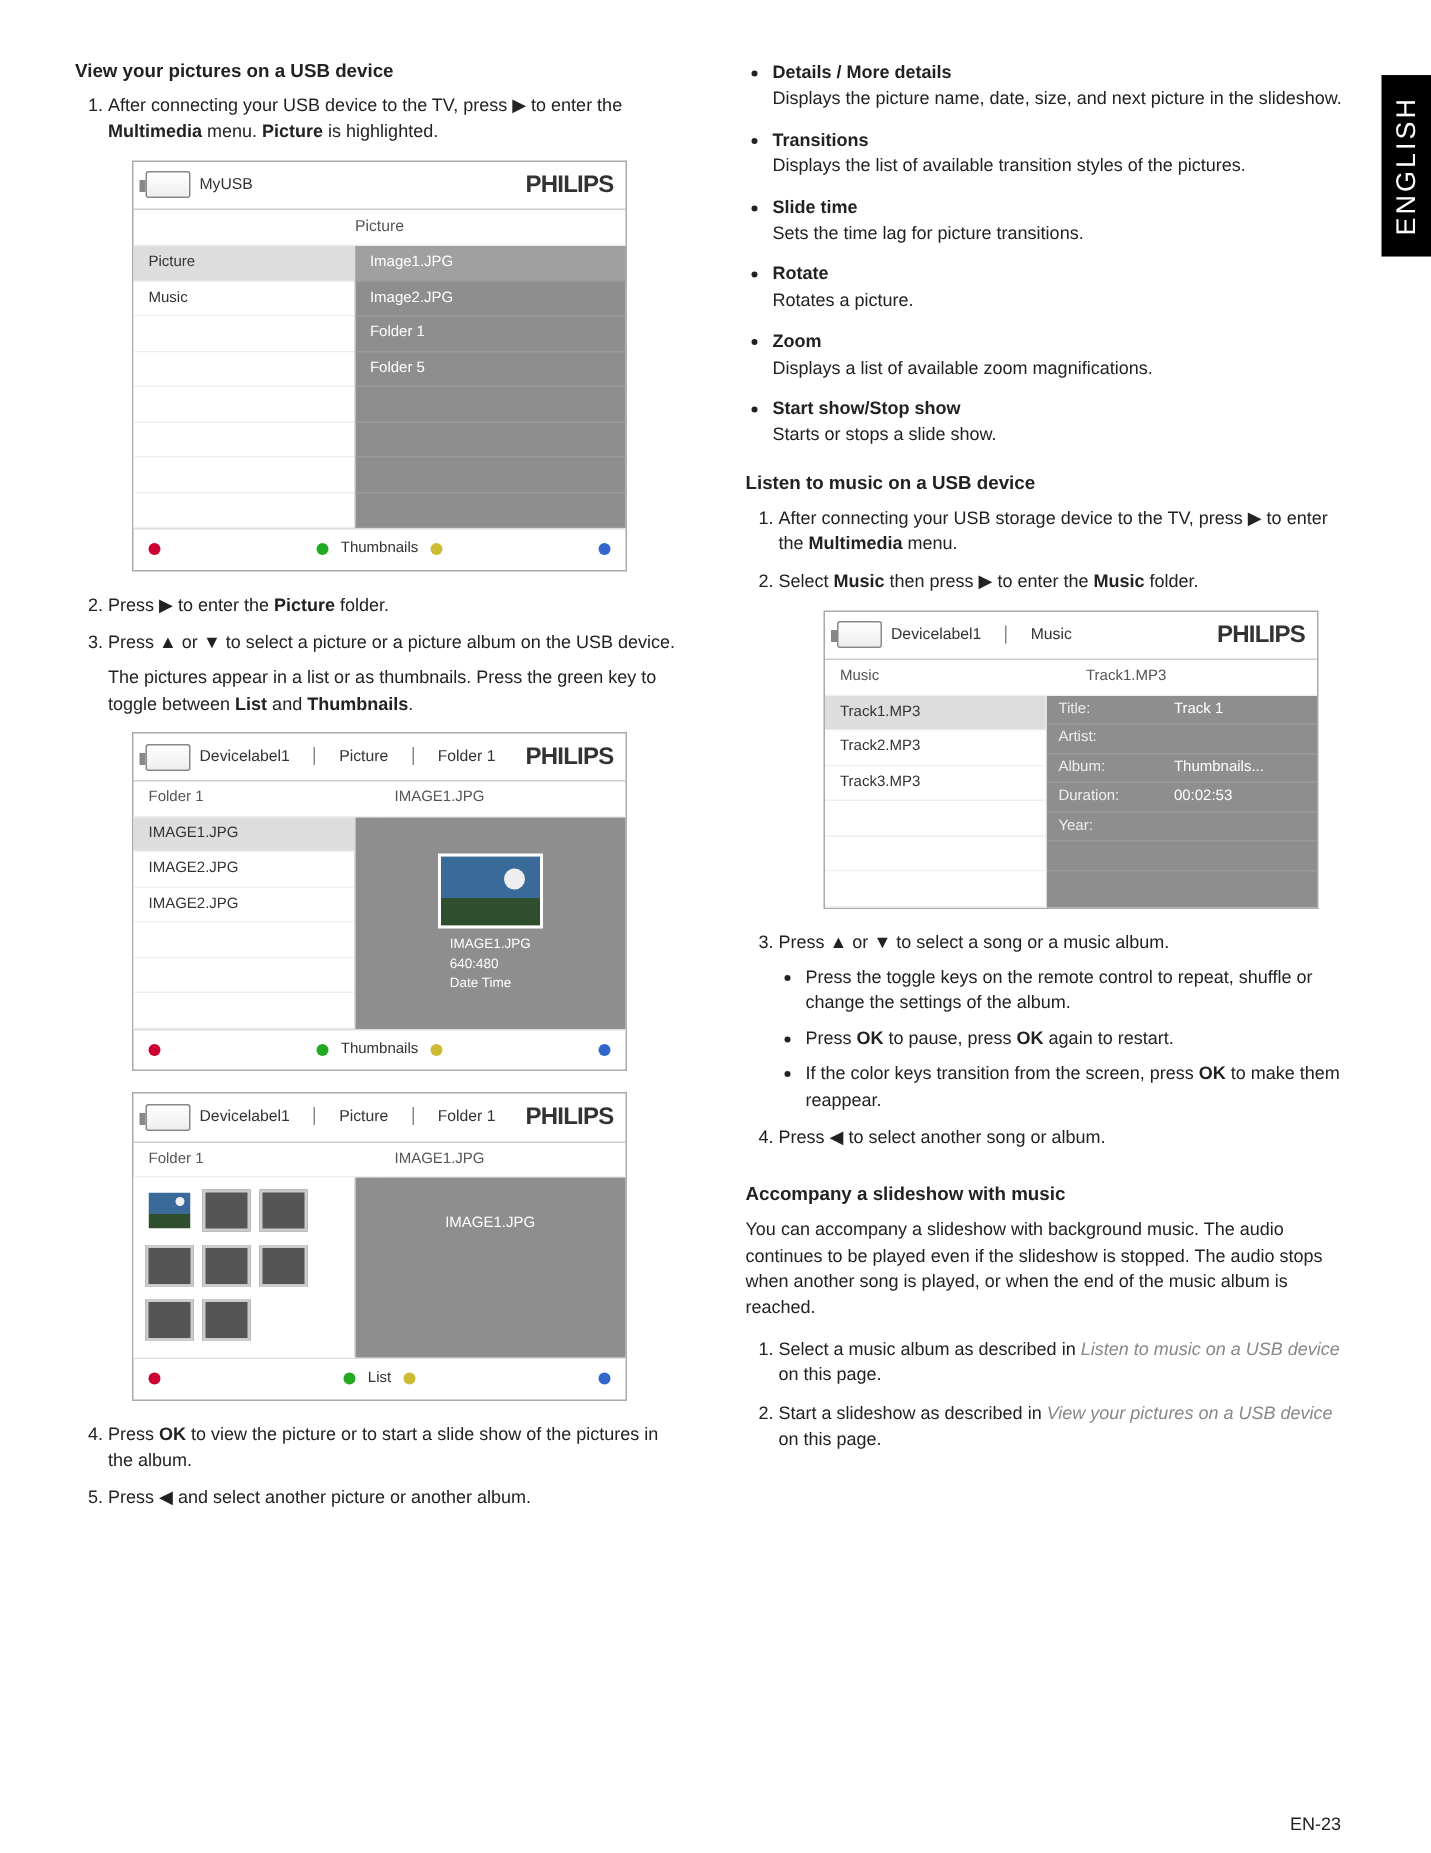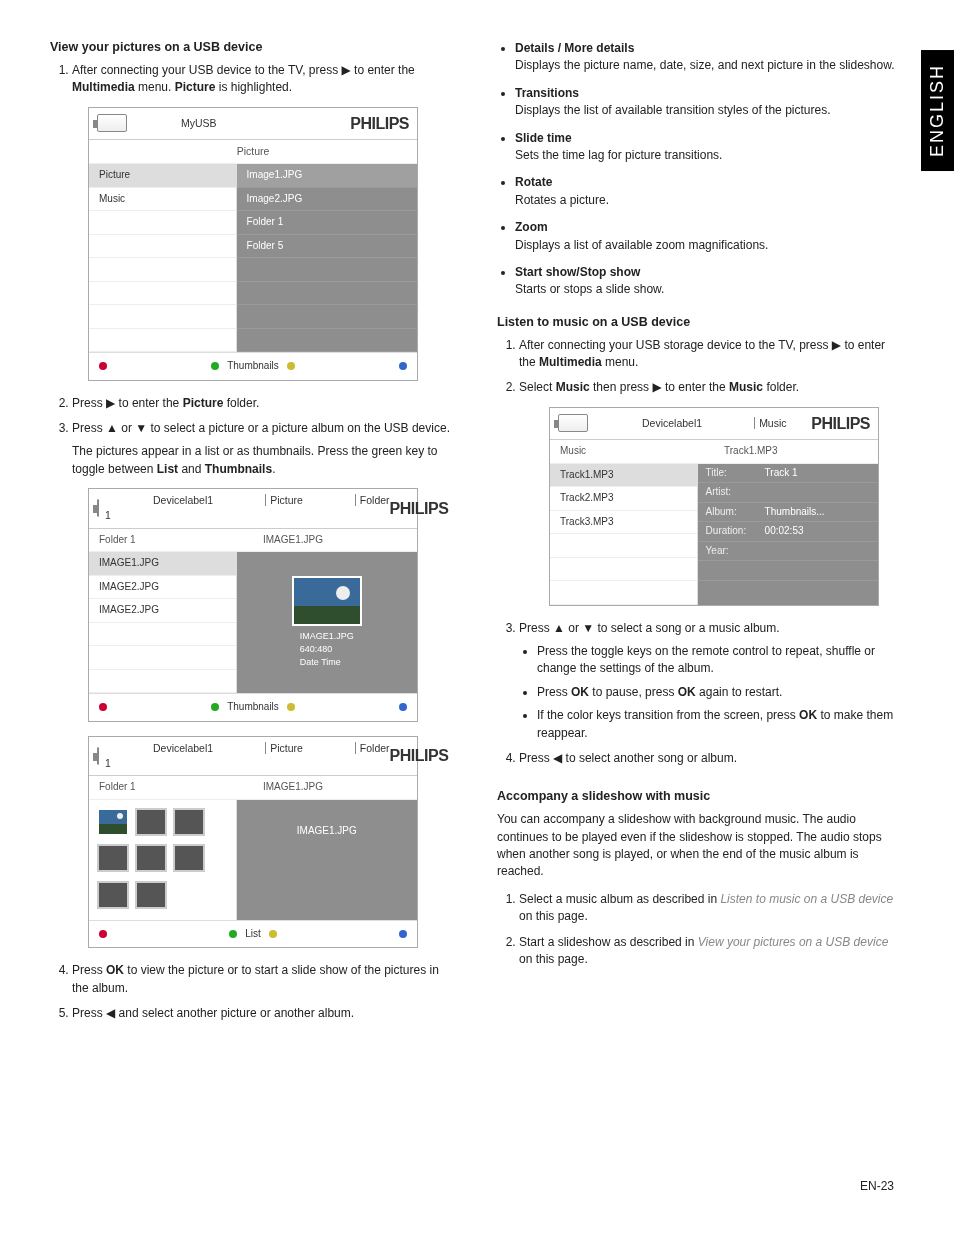--- a/index.html
+++ b/index.html
@@ -32,21 +32,21 @@
   ol { list-style: decimal; padding-left: 22px; }
   ol > li { margin-bottom: 8px; line-height: 1.45; }
   ol > li p { margin-top: 6px; }
   ul.sub { list-style: disc; padding-left: 18px; margin-top: 6px; }
   ul.sub li { margin-bottom: 6px; line-height: 1.45; }
   ul.feat { list-style: disc; padding-left: 18px; }
   ul.feat > li { margin-bottom: 10px; line-height: 1.45; }
   .b { font-weight: bold; }
   .it { font-style: italic; color: #888; }
   .arrow { font-family: Arial, sans-serif; }
-  .page-num { position: absolute; bottom: 42px; right: 60px; font-size: 12px; }
+  .page-num { position: absolute; bottom: 12px; right: 60px; font-size: 12px; }
 
   
   .ui {
     border: 1px solid #aaa;
     width: 330px;
     margin: 10px 0 14px 16px;
     background: #fff;
     font-size: 10px;
     color: #333;
   }
@@ -63,21 +63,21 @@
     letter-spacing: -0.5px;
     margin-left: auto;
   }
   .usb-icon {
     width: 30px; height: 18px; border: 1px solid #888; border-radius: 2px;
     margin-right: 6px; display: inline-block; position: relative;
     background: linear-gradient(#fff,#eee);
   }
   .usb-icon::after { content:""; position:absolute; left:-5px; top:5px; width:4px; height:8px; background:#888; }
   .crumb { font-size: 10.5px; }
-  .crumb span { border-left: 1px solid #888; padding: 0 4px; margin-left: 48px; }
+  .crumb span { border-left: 1px solid #888; padding: 0 16px; }
   .crumb span:first-child { border-left: none; padding-left: 0; }
   .ui-body { display: flex; min-height: 150px; }
   .ui-left { width: 45%; border-right: 1px solid #ddd; }
   .ui-right { width: 55%; background: #8e8e8e; }
   .col-title { text-align: center; padding: 4px 0; font-size: 10.5px; border-bottom: 1px solid #eee; color:#555; }
   .cell { padding: 4px 10px; border-bottom: 1px solid #eee; white-space: nowrap; overflow: hidden; }
   .ui-left .cell { background:#fff; }
   .ui-left .cell.sel { background:#ddd; }
   .ui-right .cell { color:#fff; border-bottom: 1px solid #9a9a9a; }
   .ui-right .cell.sel { background:#a0a0a0; }
@@ -86,21 +86,21 @@
   .red{background:#c03;} .green{background:#2a2;} .yellow{background:#cb3;} .blue{background:#36c;}
   .spacer{flex:1;}
 
   .preview-pane { background:#8e8e8e; color:#fff; padding:10px; display:flex; flex-direction:column; align-items:center; justify-content:center; gap:4px;}
   .preview-img {
     width: 70px; height: 50px;
     background: linear-gradient(#3a6a9a 60%, #2e4e2e 60%);
     border: 2px solid #fff; position: relative;
   }
   .preview-img::after { content:""; position:absolute; top:8px; right:10px; width:14px; height:14px; background:#eee; border-radius:50%; }
-  .meta-kv { display:flex; width:100%; gap:4px; padding:2px 8px; border-bottom: 1px solid #9a9a9a; }
+  .meta-kv { display:flex; width:100%; gap:22px; padding:2px 8px; border-bottom: 1px solid #9a9a9a; }
   .meta-kv .k{ width:55px; color:#eee; }
   .meta-kv .v{ color:#fff; }
 
   .thumbs { display:flex; flex-wrap:wrap; gap:6px; padding:8px; background:#8e8e8e; }
   .thumb { width:32px; height:28px; background:#555; border:2px solid #ccc; }
   .thumb.active { border-color:#fff; background: linear-gradient(#3a6a9a 60%, #2e4e2e 60%); position:relative; }
   .thumb.active::after{ content:""; position:absolute; top:3px; right:4px; width:6px; height:6px; background:#eee; border-radius:50%; }
 
   .ui.small { width: 330px; margin-left: 30px;}
   .sect { margin-bottom: 16px; }

